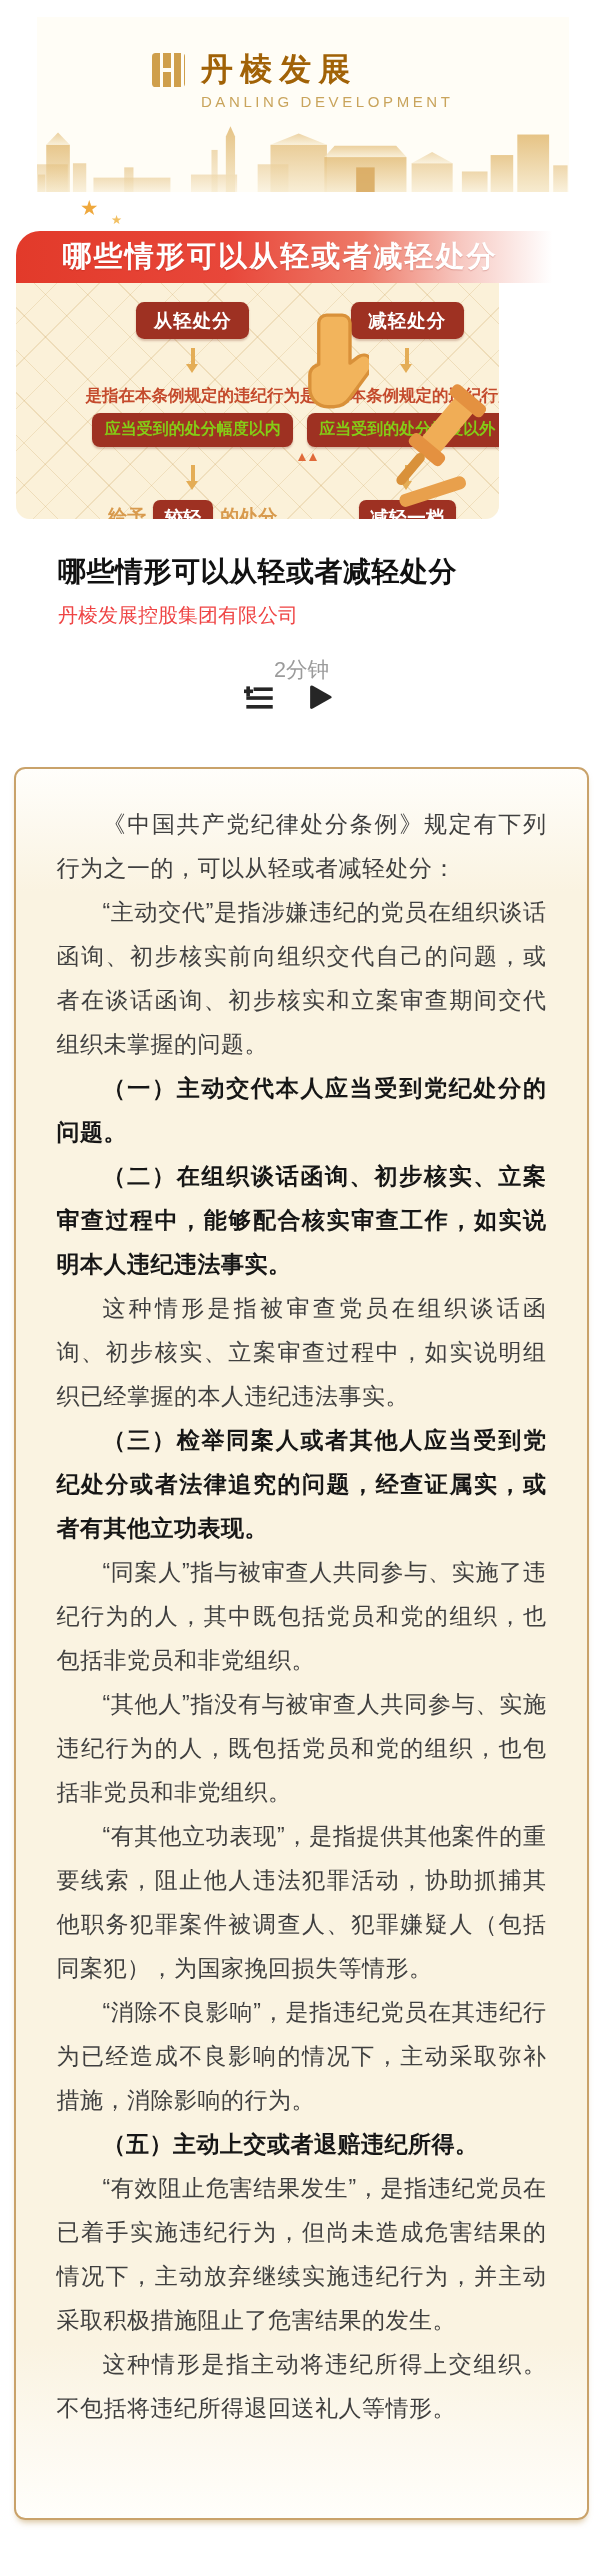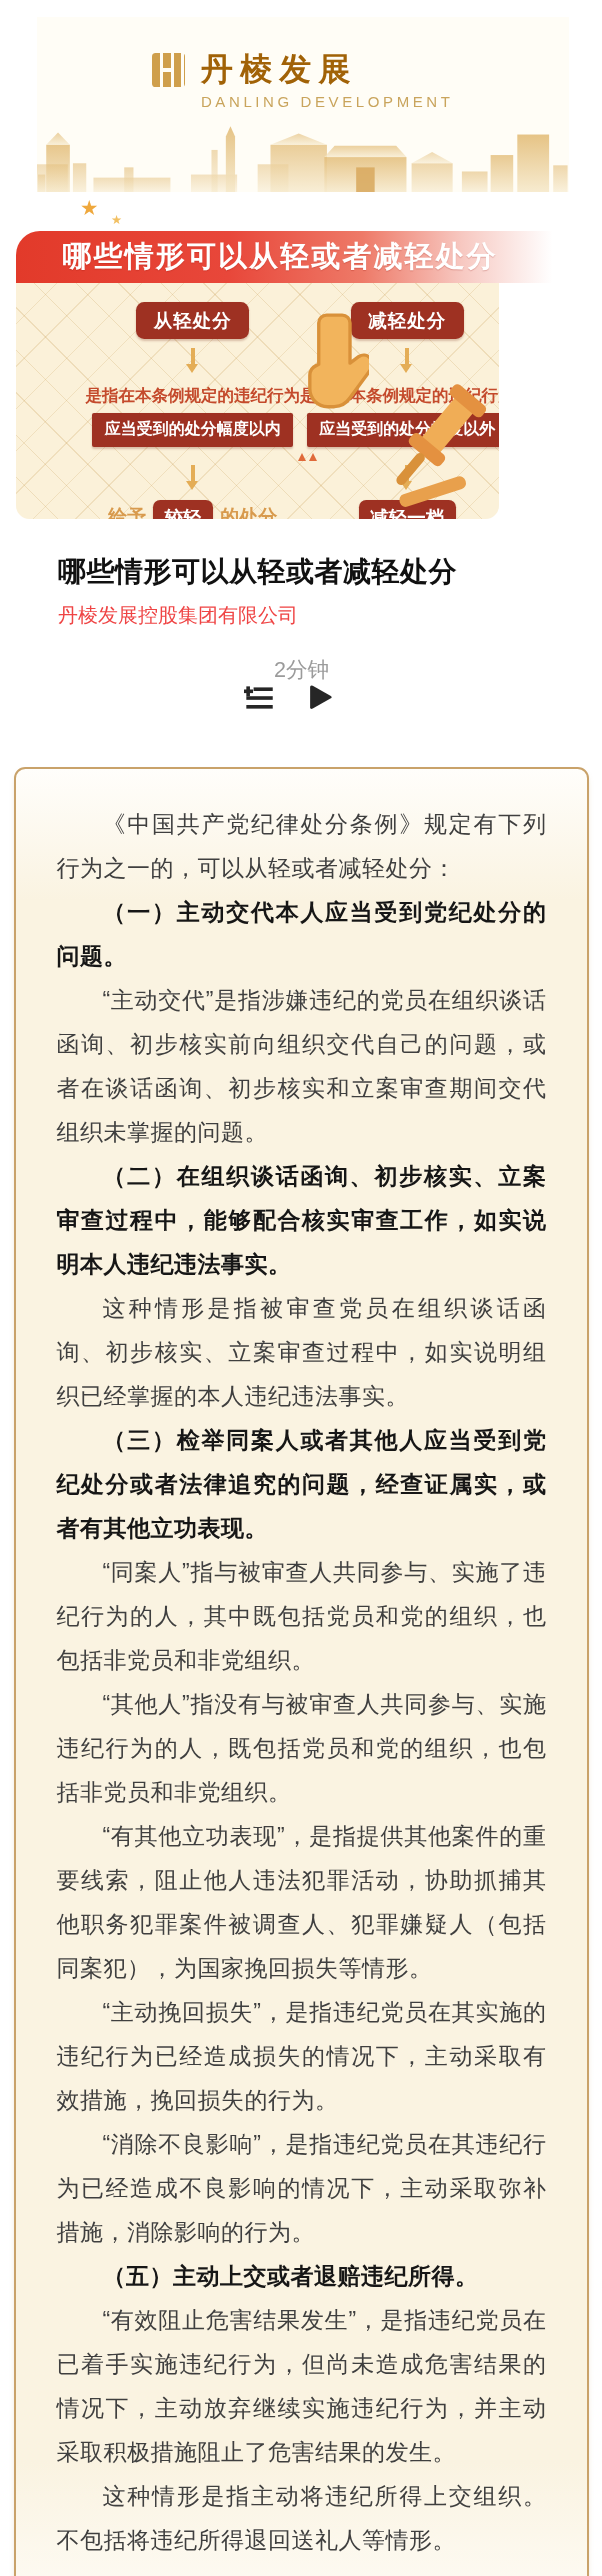--- a/index.html
+++ b/index.html
@@ -35,21 +35,21 @@
        repeating-linear-gradient(-45deg,transparent 0 29px,rgba(201,160,90,.22) 29px 30px),
        #fbf1d9;}
   .info-grid{position:relative;display:grid;grid-template-columns:1fr 1fr;padding:19.6px 77px 0 70px;}
   .info-col{display:flex;flex-direction:column;align-items:center;}
   .pill{background:#9e3122;color:#fff;font-weight:bold;font-size:18.5px;letter-spacing:1px;
      padding:6.2px 17.5px;border-radius:8.2px;white-space:nowrap;box-shadow:0 1.5px 2.1px rgba(120,40,20,.25);}
   .v-arrow{width:3.6px;height:21.6px;background:#e4ad56;position:relative;margin:8.2px 0 15.5px;}
   .v-arrow::after{content:"";position:absolute;left:-5.2px;bottom:-9.3px;border:6.7px solid transparent;border-top:9.8px solid #e4ad56;}
   .info-desc{color:#c44a2c;font-size:16.5px;font-weight:bold;white-space:nowrap;margin-bottom:6px;}
   .scope-wrap{position:relative;}
-  .scope{background:#9e3122;color:#ffffff;font-weight:bold;font-size:16px;padding:6.7px 12.4px;border-radius:2px;white-space:nowrap;
+  .scope{background:#9e3122;color:#84cc16;font-weight:bold;font-size:16px;padding:6.7px 12.4px;border-radius:8px;white-space:nowrap;
      box-shadow:0 1.5px 2.1px rgba(120,40,20,.25);}
   .tri-marks{position:absolute;right:-24px;bottom:-13.4px;display:flex;gap:3.6px;}
   .tri{width:0;height:0;border-left:4.6px solid transparent;border-right:4.6px solid transparent;border-bottom:8.2px solid #e06a3a;}
   .result-row{display:flex;align-items:center;gap:7.2px;margin-top:-2.1px;}
   .result-side{color:#d89a4d;font-size:19px;font-weight:bold;white-space:nowrap;}
   .result-badge{background:#9e3122;color:#fff;font-size:18.5px;font-weight:bold;padding:5.2px 11.3px;border-radius:7.2px;white-space:nowrap;
      box-shadow:0 1.5px 2.1px rgba(120,40,20,.25);}
   .below-text{color:#c4502d;font-size:17.5px;font-weight:bold;margin-top:13.4px;min-height:20.6px;}
   .hand{position:absolute;left:286px;top:27px;width:67px;height:113px;}
   .gavel{position:absolute;right:7.2px;top:93px;width:108px;height:134px;}
@@ -200,28 +200,27 @@
     </svg>
     <svg class="icon-play" viewBox="0 0 52 52">
       <path d="M8 6 q0 -5 5 -2.5 l34 19 q5 2.8 0 5.6 l-34 19 q-5 2.5 -5 -2.5 z" fill="#262626"></path>
     </svg>
   </div>
 </div>
 
 <div class="body-card">
   <div>
       <p class="para">《中国共产党纪律处分条例》规定有下列行为之一的，可以从轻或者减轻处分：</p>
+      <p class="para">“主动交代”是指涉嫌违纪的党员在组织谈话函询、初步核实前向组织交代自己的问题，或者在谈话函询、初步核实和立案审查期间交代组织未掌握的问题。</p>
       <p class="para bold">（一）主动交代本人应当受到党纪处分的问题。</p>
-      <p class="para">“主动交代”是指涉嫌违纪的党员在组织谈话函询、初步核实前向组织交代自己的问题，或者在谈话函询、初步核实和立案审查期间交代组织未掌握的问题。</p>
       <p class="para bold">（二）在组织谈话函询、初步核实、立案审查过程中，能够配合核实审查工作，如实说明本人违纪违法事实。</p>
       <p class="para">这种情形是指被审查党员在组织谈话函询、初步核实、立案审查过程中，如实说明组织已经掌握的本人违纪违法事实。</p>
       <p class="para bold">（三）检举同案人或者其他人应当受到党纪处分或者法律追究的问题，经查证属实，或者有其他立功表现。</p>
       <p class="para">“同案人”指与被审查人共同参与、实施了违纪行为的人，其中既包括党员和党的组织，也包括非党员和非党组织。</p>
       <p class="para">“其他人”指没有与被审查人共同参与、实施违纪行为的人，既包括党员和党的组织，也包括非党员和非党组织。</p>
       <p class="para">“有其他立功表现”，是指提供其他案件的重要线索，阻止他人违法犯罪活动，协助抓捕其他职务犯罪案件被调查人、犯罪嫌疑人（包括同案犯），为国家挽回损失等情形。</p>
-      <p class="para">“主动挽回损失”，是指违纪党员在其实施的违纪行为已经造成损失的情况下，主动采取有效措施，挽回损失的行为。</p>
       <p class="para">“消除不良影响”，是指违纪党员在其违纪行为已经造成不良影响的情况下，主动采取弥补措施，消除影响的行为。</p>
       <p class="para bold">（五）主动上交或者退赔违纪所得。</p>
       <p class="para">“有效阻止危害结果发生”，是指违纪党员在已着手实施违纪行为，但尚未造成危害结果的情况下，主动放弃继续实施违纪行为，并主动采取积极措施阻止了危害结果的发生。</p>
       <p class="para">这种情形是指主动将违纪所得上交组织。不包括将违纪所得退回送礼人等情形。</p>
     </div>
 </div>
 
 
 </body></html>

